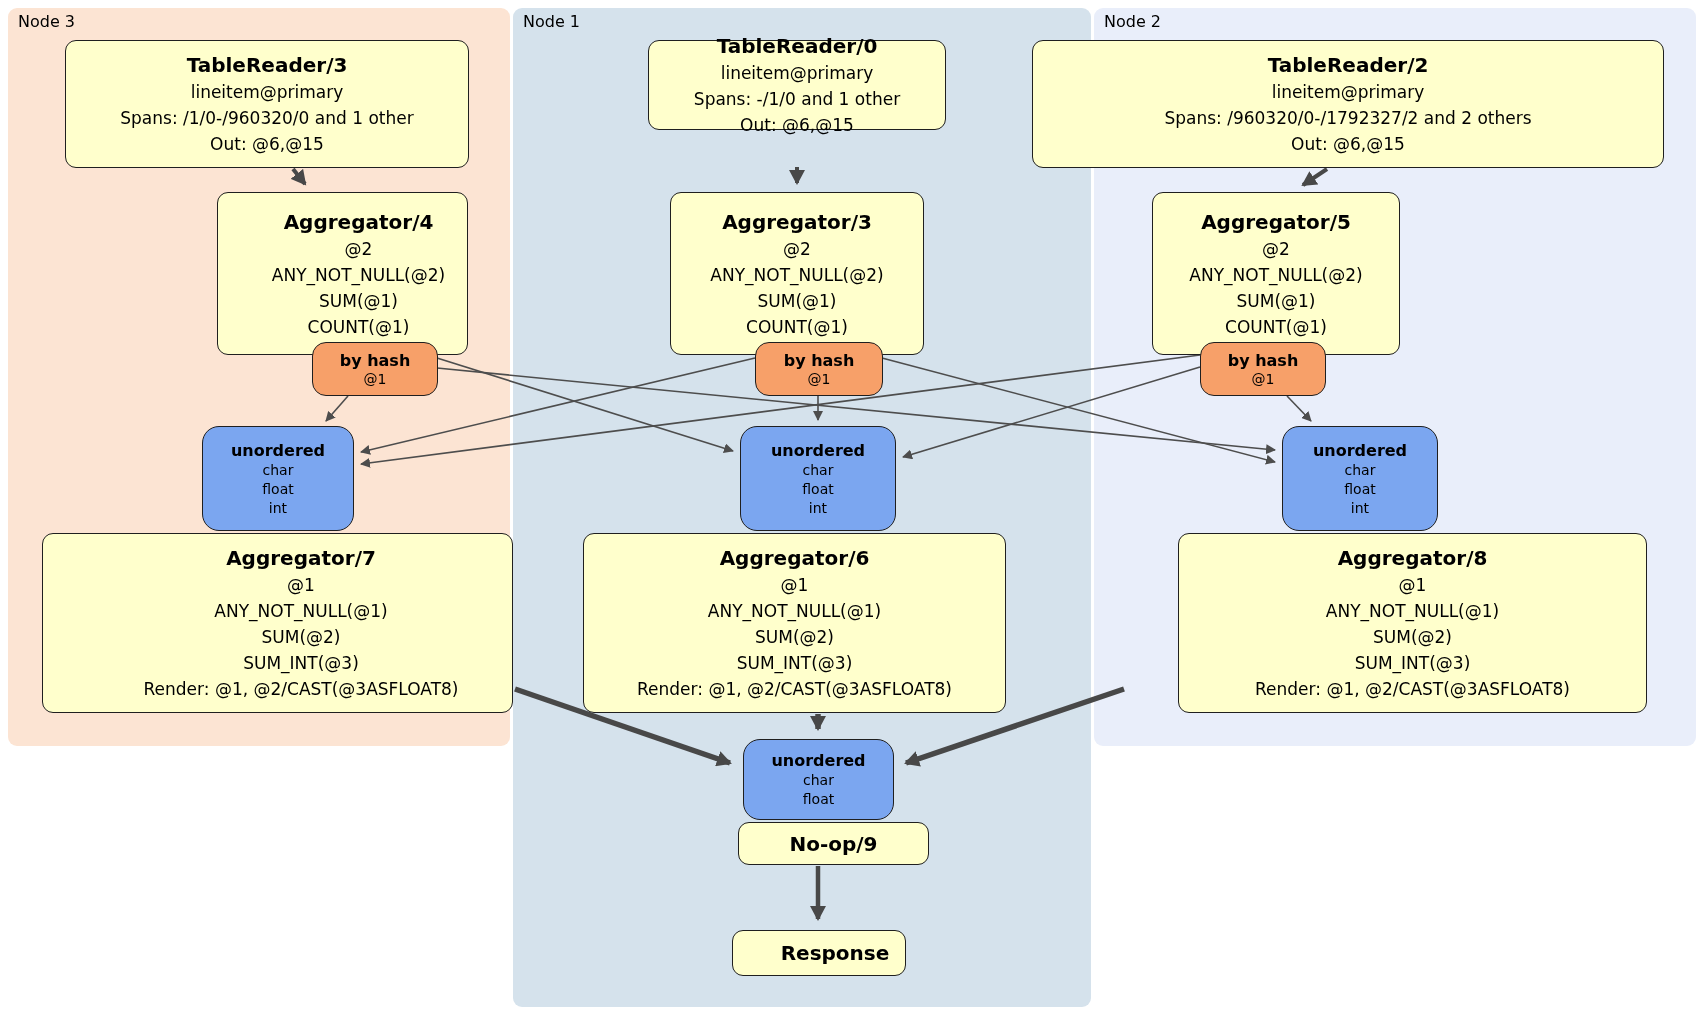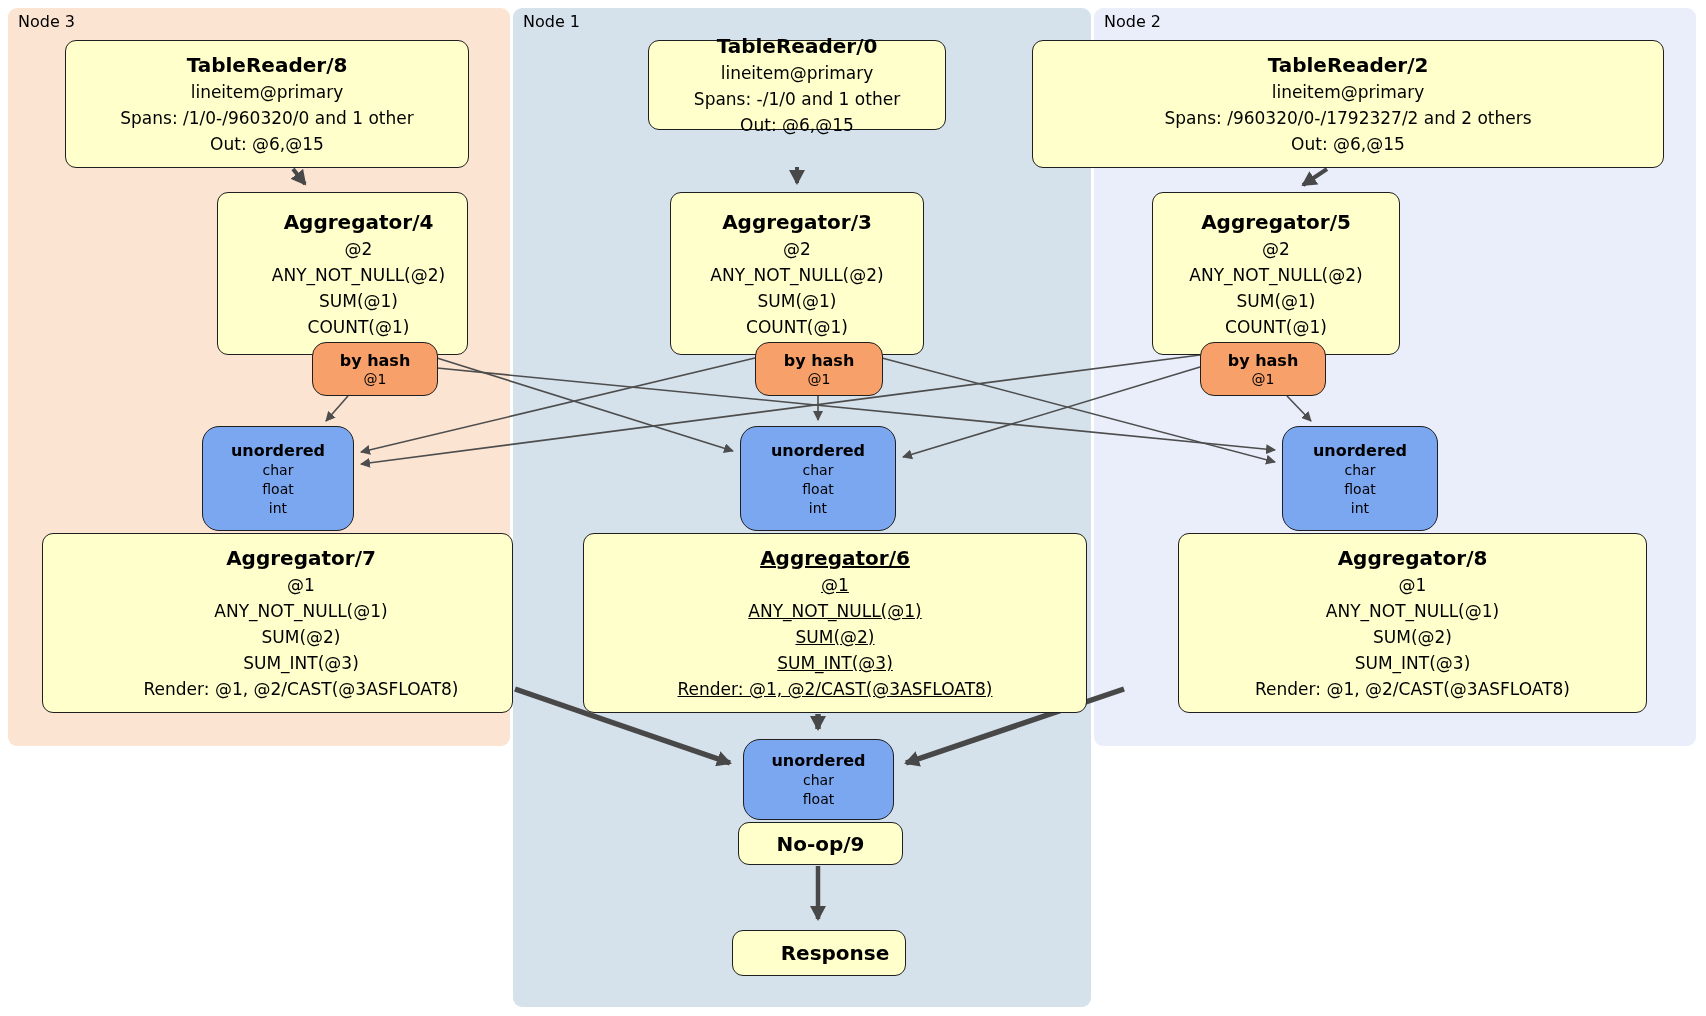--- a/index.html
+++ b/index.html
@@ -69,21 +69,21 @@
       <line x1="797" y1="167" x2="797" y2="183" stroke-width="4" marker-end="url(#arr-b)"></line>
       <line x1="1327" y1="169" x2="1303" y2="185" stroke-width="4" marker-end="url(#arr-b)"></line>
       <line x1="515" y1="689" x2="730" y2="763" stroke-width="5.5" marker-end="url(#arr-b)"></line>
       <line x1="1124" y1="689" x2="906" y2="763" stroke-width="5.5" marker-end="url(#arr-b)"></line>
       <line x1="818" y1="714" x2="818" y2="729" stroke-width="5.5" marker-end="url(#arr-b)"></line>
       <line x1="818" y1="866" x2="818" y2="919" stroke-width="4.5" marker-end="url(#arr-b)"></line>
     </g>
   </svg>
 
   <div class="nbox" style="left:65px;top:40px;width:404px;height:128px;">
-    <div class="title">TableReader/8</div>
+    <div class="title">TableReader/3</div>
     <div class="bline">lineitem@primary</div>
     <div class="bline">Spans: /1/0-/960320/0 and 1 other</div>
     <div class="bline">Out: @6,@15</div>
   </div>
 
   <div class="nbox" style="left:217px;top:192px;width:251px;height:163px;padding-left:32px;">
     <div class="title">Aggregator/4</div>
     <div class="bline">@2</div>
     <div class="bline">ANY_NOT_NULL(@2)</div>
     <div class="bline">SUM(@1)</div>
@@ -131,21 +131,21 @@
     <div class="bline">@1</div>
   </div>
 
   <div class="nbox sync" style="left:740px;top:426px;width:156px;height:105px;">
     <div class="title">unordered</div>
     <div class="bline">char</div>
     <div class="bline">float</div>
     <div class="bline">int</div>
   </div>
 
-  <div class="nbox" style="left:583px;top:533px;width:504px;height:180px;text-decoration:underline;">
+  <div class="nbox" style="left:583px;top:533px;width:423px;height:180px;">
     <div class="title">Aggregator/6</div>
     <div class="bline">@1</div>
     <div class="bline">ANY_NOT_NULL(@1)</div>
     <div class="bline">SUM(@2)</div>
     <div class="bline">SUM_INT(@3)</div>
     <div class="bline">Render: @1, @2/CAST(@3ASFLOAT8)</div>
   </div>
 
   <div class="nbox" style="left:1032px;top:40px;width:632px;height:128px;">
     <div class="title">TableReader/2</div>
@@ -182,21 +182,21 @@
     <div class="bline">SUM_INT(@3)</div>
     <div class="bline">Render: @1, @2/CAST(@3ASFLOAT8)</div>
   </div>
 
   <div class="nbox sync" style="left:743px;top:739px;width:151px;height:81px;">
     <div class="title">unordered</div>
     <div class="bline">char</div>
     <div class="bline">float</div>
   </div>
 
-  <div class="nbox small-title-box" style="left:738px;top:822px;width:165px;height:43px;">
+  <div class="nbox small-title-box" style="left:738px;top:822px;width:191px;height:43px;">
     <div class="title">No-op/9</div>
   </div>
 
   <div class="nbox small-title-box" style="left:732px;top:930px;width:174px;height:46px;padding-left:32px;">
     <div class="title">Response</div>
   </div>
 
 </div>
 
 </body></html>

